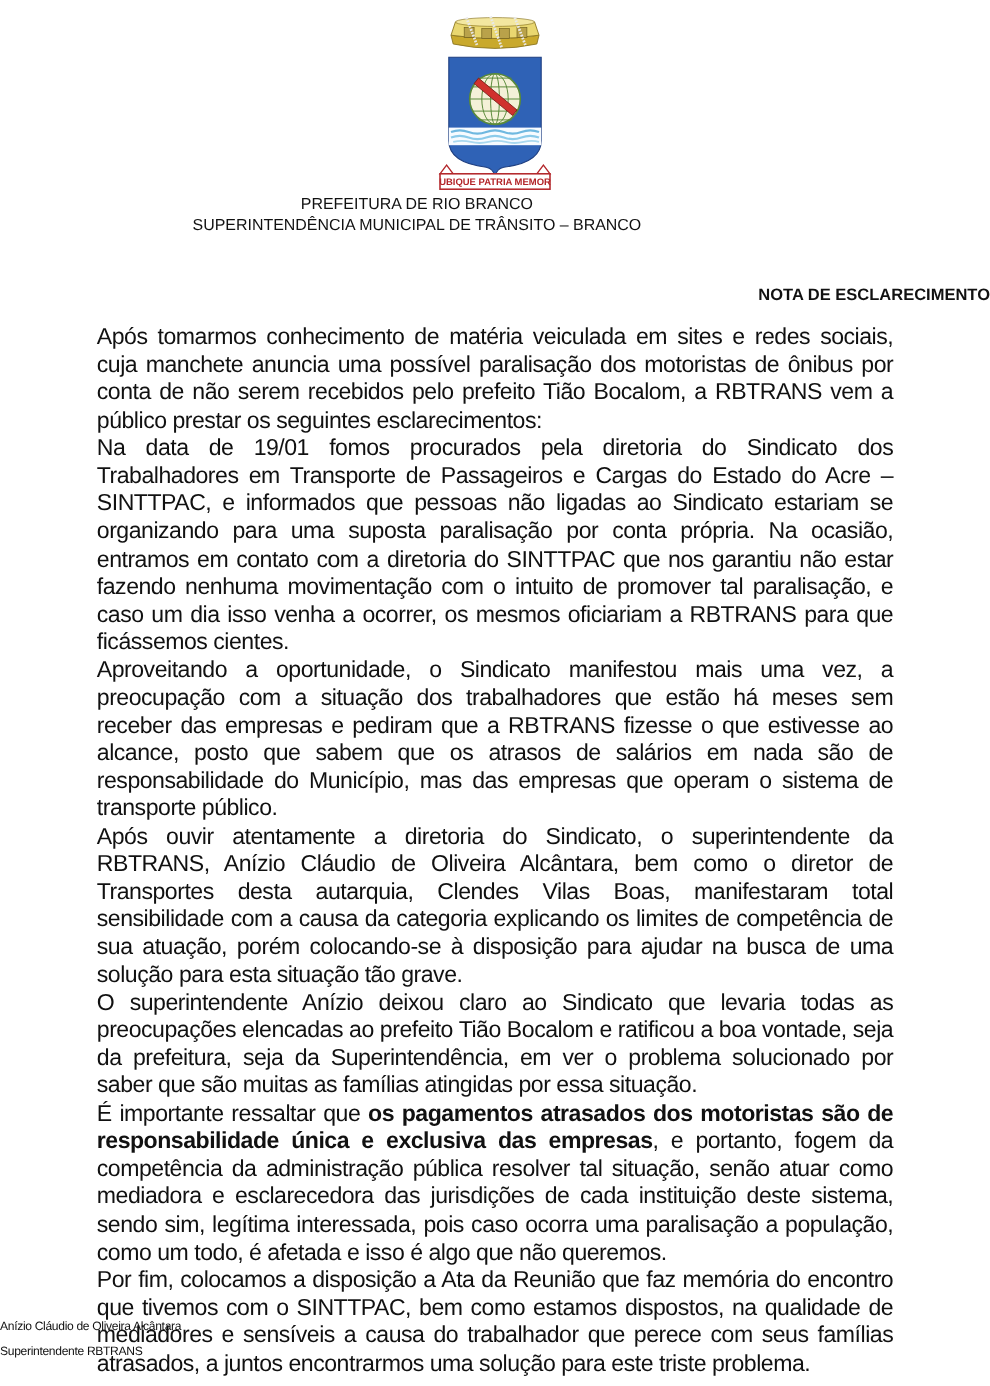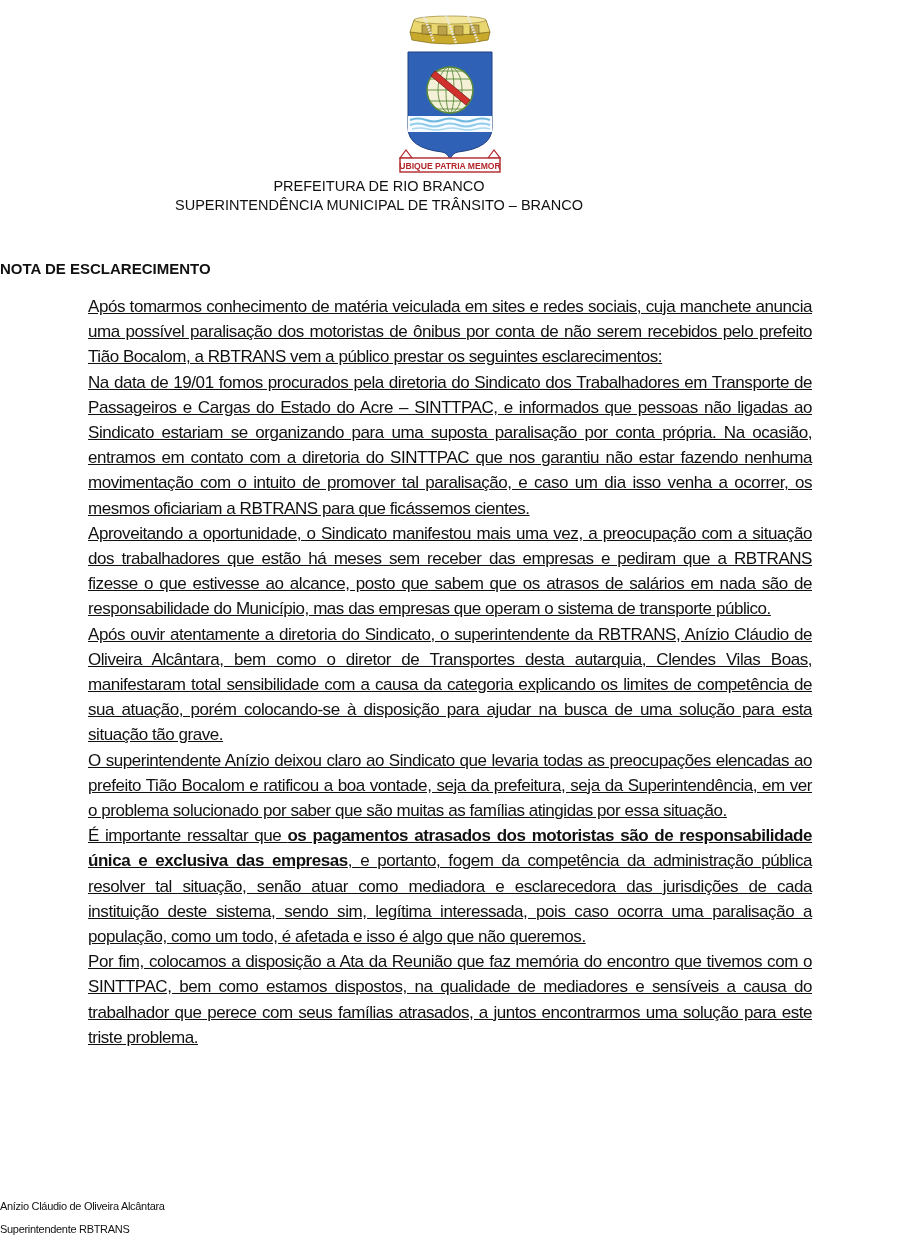--- a/index.html
+++ b/index.html
@@ -26,36 +26,35 @@
       font-size: 14.5px;
       line-height: 19px;
       top: 177px;
       letter-spacing: 0;
     }
     .title {
       position: absolute;
       top: 259px;
       left: 0;
       width: 900px;
-      text-align: left;
+      text-align: right;
       font-weight: bold;
       font-size: 15px;
       line-height: 20px;
     }
     .body {
       position: absolute;
       top: 294px;
       left: 88px;
       width: 724px;
-      font-size: 17px;
+      font-size: 21px;
       line-height: 25.2px;
       text-align: justify;
       letter-spacing: -0.45px;
       word-spacing: 0px;
-      text-decoration: underline;
     }
     .body p { margin: 0; }
     .signature {
       position: absolute;
       top: 1195px;
       left: 0;
       width: 804px;
       text-align: left;
       font-size: 11px;
       line-height: 23px;

